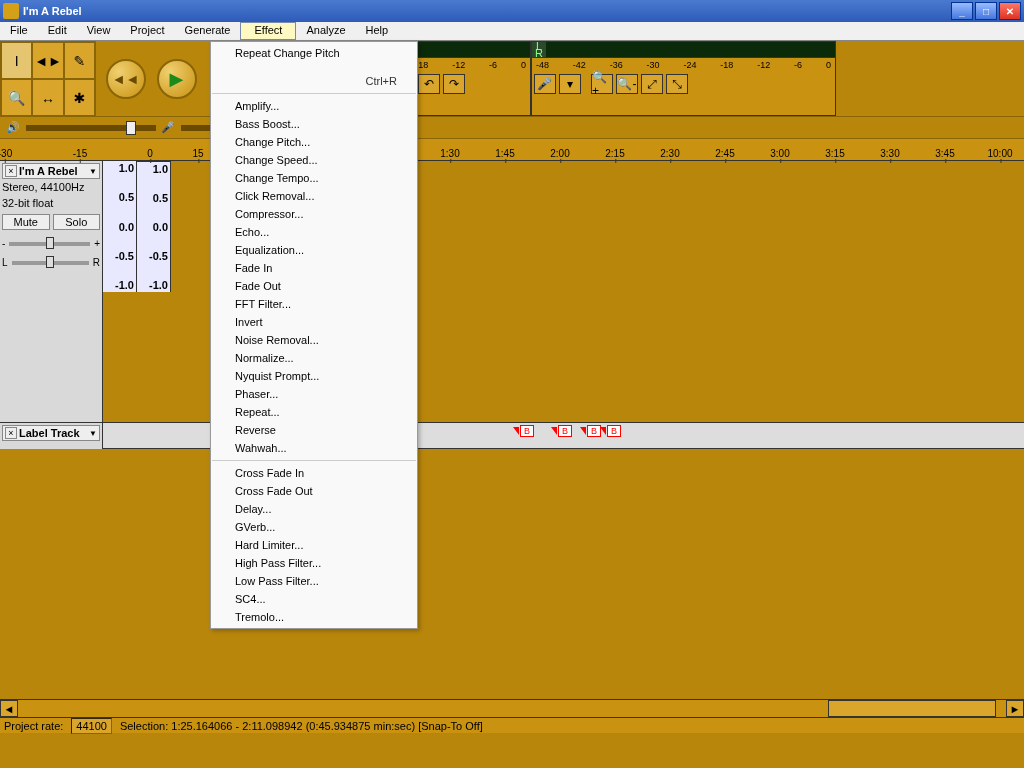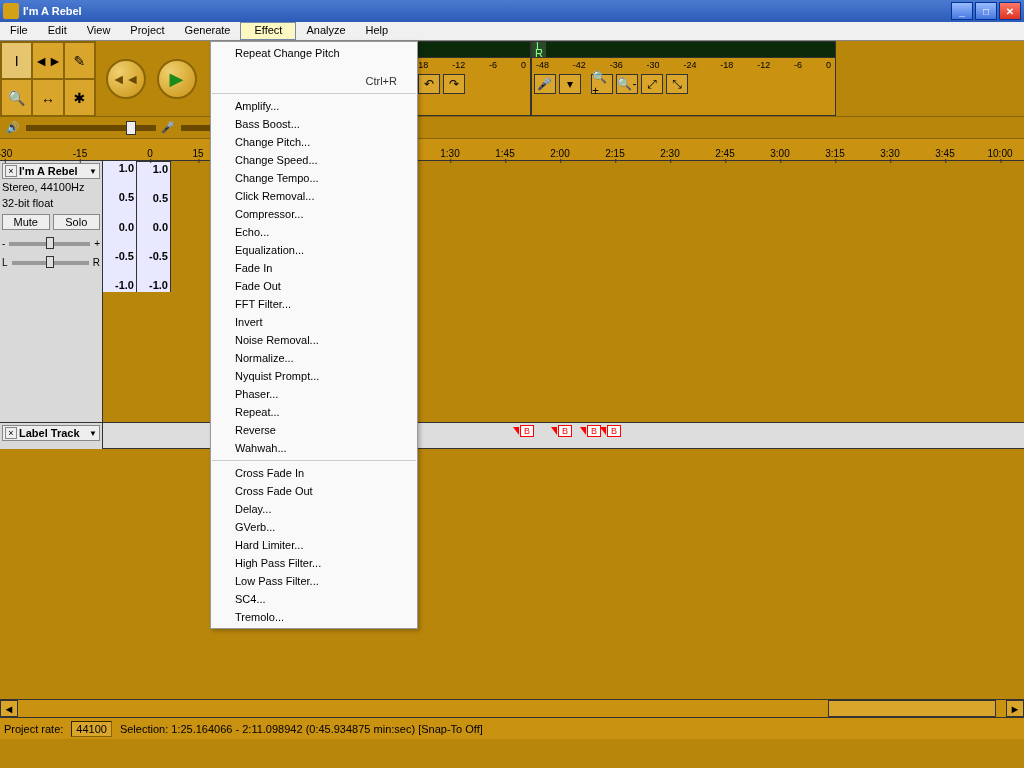--- a/index.html
+++ b/index.html
@@ -85,21 +85,21 @@
 .labeltrack .labpane { flex: 1; background: #ddd; position: relative; }
 .labeltrack .labpane .flag { position: absolute; top: 2px; color: red; display: flex; align-items: center; }
 .labeltrack .labpane .flag .tri { width: 0; height: 0; border-top: 8px solid red; border-left: 6px solid transparent; }
 .labeltrack .labpane .flag .box { border: 1px solid red; padding: 0 3px; font-size: 9px; color: red; background: white; margin-left: 1px; }
 
 .hscroll { height: 18px; background: #c99210; display: flex; border-top: 1px solid #333; }
 .hscroll .arr { width: 18px; background: #d9a52b; border: 1px solid #333; display: flex; align-items: center; justify-content: center; }
 .hscroll .track { flex: 1; background: #c99210; position: relative; border: none; }
 .hscroll .thumb { position: absolute; left: 82%; width: 17%; height: 100%; background: #d9a52b; border: 1px solid #333; }
 
-.statusbar { height: 22px; background: #c99210; border-top: 1px solid #333; display: flex; align-items: center; padding: 0 4px; gap: 8px; font-size: 11px; }
+.statusbar { height: 16px; background: #c99210; border-top: 1px solid #333; display: flex; align-items: center; padding: 0 4px; gap: 8px; font-size: 11px; }
 .statusbar .box { border: 1px inset #8a6508; padding: 1px 4px; background: #d9a52b; }
 </style>
 </head>
 <body>
 
 <div class="titlebar">
   <div class="icon"></div>
   <div class="title">I'm A Rebel</div>
   <div class="btns">
     <div class="btn min">_</div>

